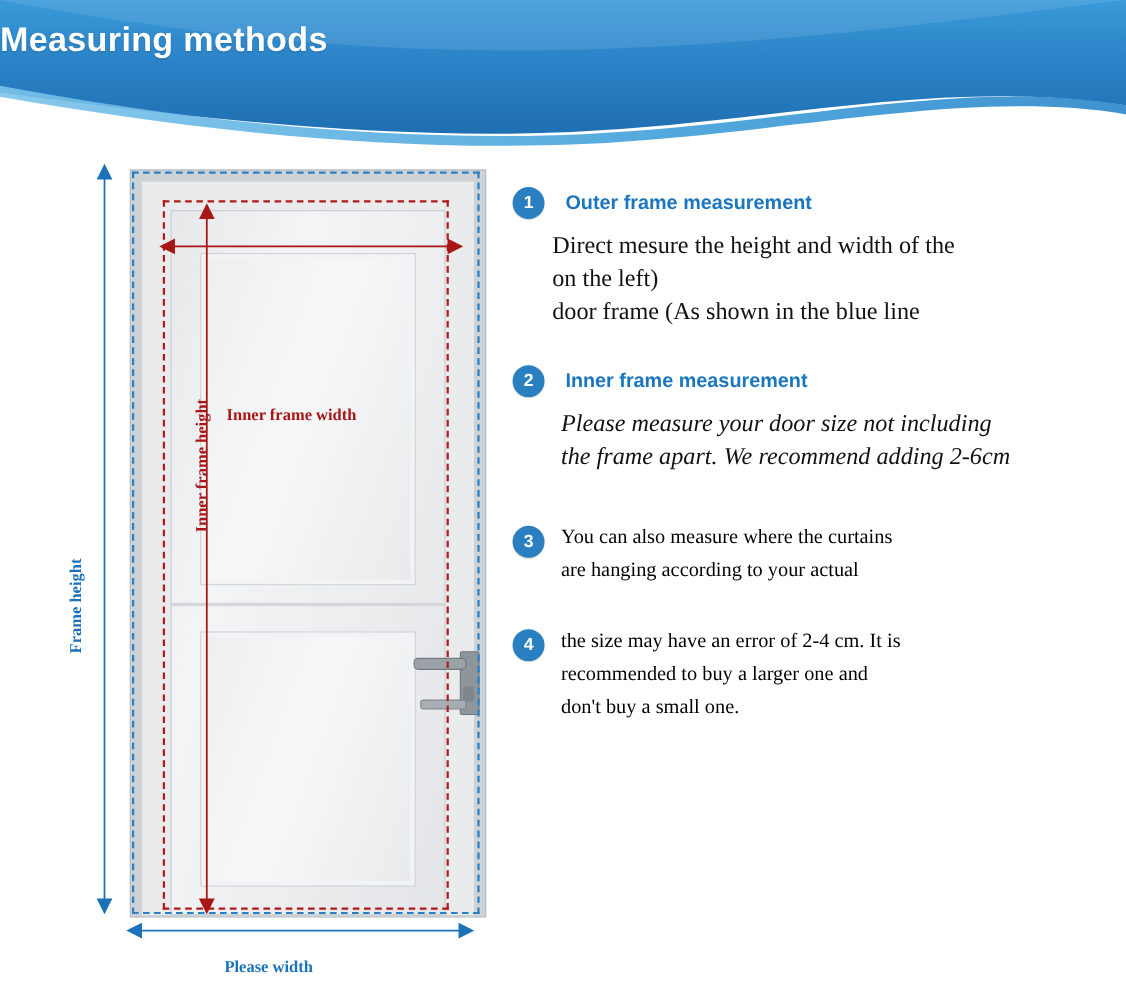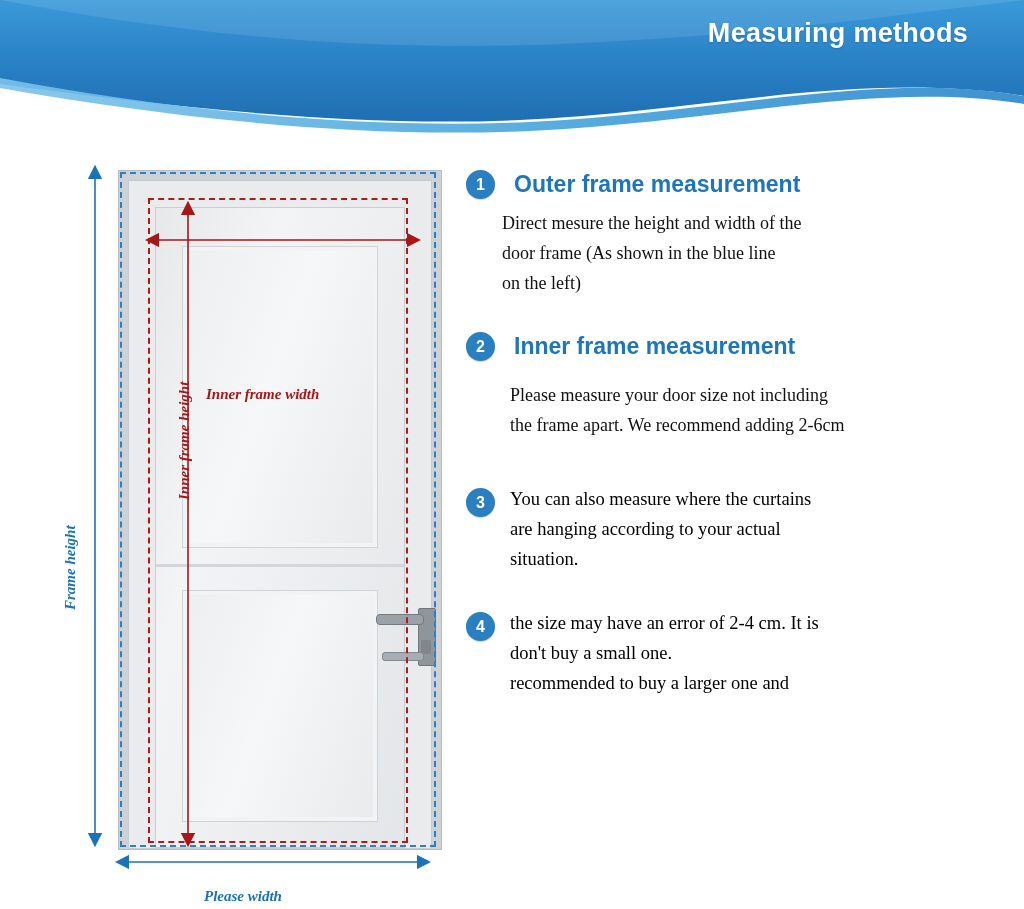--- a/index.html
+++ b/index.html
@@ -23,37 +23,36 @@
     height: 140px;
     overflow: hidden;
   }
   #header-banner svg {
     display: block;
   }
   #header-title {
     position: absolute;
     left: 0; top: 18px;
     width: 968px;
-    text-align: right;
+    text-align: left;
     color: #ffffff;
     font-family: "Liberation Sans", sans-serif;
     font-weight: bold;
-    font-size: 27px;
+    font-size: 31px;
     letter-spacing: 0.3px;
     text-shadow: 0 1px 2px rgba(0,0,0,0.18);
   }
 
   
   #door-figure {
     position: absolute;
     left: 0;
-    top: 140px;
+    top: 124px;
     width: 460px;
     height: 769px;
-    font-style: italic;
   }
 
   
   #door-frame-outer {
     position: absolute;
     left: 118px;
     top: 30px;
     width: 322px;
     height: 678px;
     background: #cdd2d6;
@@ -241,41 +240,41 @@
     font-weight: bold;
     text-align: center;
     line-height: 29px;
     box-shadow: 0 1px 1px rgba(0,0,0,0.18);
   }
   .step-heading {
     margin-left: 52px;
     color: #1b76bd;
     font-family: "Liberation Sans", sans-serif;
     font-weight: bold;
-    font-size: 23px;
+    font-size: 18px;
     line-height: 36px;
   }
   .step-body {
     margin-left: 40px;
     color: #111111;
     font-family: "Liberation Serif", serif;
-    font-size: 18px;
+    font-size: 22px;
     line-height: 30px;
   }
   .step-plain {
     margin-left: 48px;
     color: #000000;
     font-family: "Liberation Serif", serif;
     font-size: 18.5px;
     line-height: 30px;
   }
   #step1 { margin-top: 16px; }
   #step1 .step-body { margin-top: 6px; margin-left: 40px; }
   #step2 { margin-top: 30px; }
-  #step2 .step-body { margin-top: 16px; margin-left: 48px; }
+  #step2 .step-body { margin-top: 6px; margin-left: 48px; font-style: italic; }
   #step3 { margin-top: 44px; }
   #step4 { margin-top: 34px; }
 </style>
 </head>
 <body>
 
 <div id="header-banner">
   <svg width="1024" height="140" viewBox="0 0 1024 140" xmlns="http://www.w3.org/2000/svg">
     <defs>
       <linearGradient id="bannerGrad" x1="0" y1="0" x2="0" y2="1">
@@ -348,45 +347,44 @@
   <div class="fig-label blue" id="label-frame-width">Please width</div>
 </div>
 
 <div id="instructions">
 
   <div class="step" id="step1">
     <div class="step-badge">1</div>
     <div class="step-heading">Outer frame measurement</div>
     <div class="step-body">
       <div>Direct mesure the height and width of the</div>
+      <div> on the left)</div>
       <div>door frame (As shown in the blue line</div>
-      <div> on the left)</div>
     </div>
   </div>
 
   <div class="step" id="step2">
     <div class="step-badge">2</div>
     <div class="step-heading">Inner frame measurement</div>
     <div class="step-body">
       <div>Please measure your door size not including</div>
       <div>the frame apart. We recommend adding 2-6cm</div>
     </div>
   </div>
 
   <div class="step" id="step3">
     <div class="step-badge">3</div>
     <div class="step-plain">
       <div>You can also measure where the curtains</div>
       <div>are hanging according to your actual</div>
-      <div>situation.</div>
     </div>
   </div>
 
   <div class="step" id="step4">
     <div class="step-badge">4</div>
     <div class="step-plain">
       <div>the size may have an error of 2-4 cm. It is</div>
+      <div>recommended to buy a larger one and</div>
       <div>don't buy a small one.</div>
-      <div>recommended to buy a larger one and</div>
     </div>
   </div>
 
 </div>
 
 </body></html>

